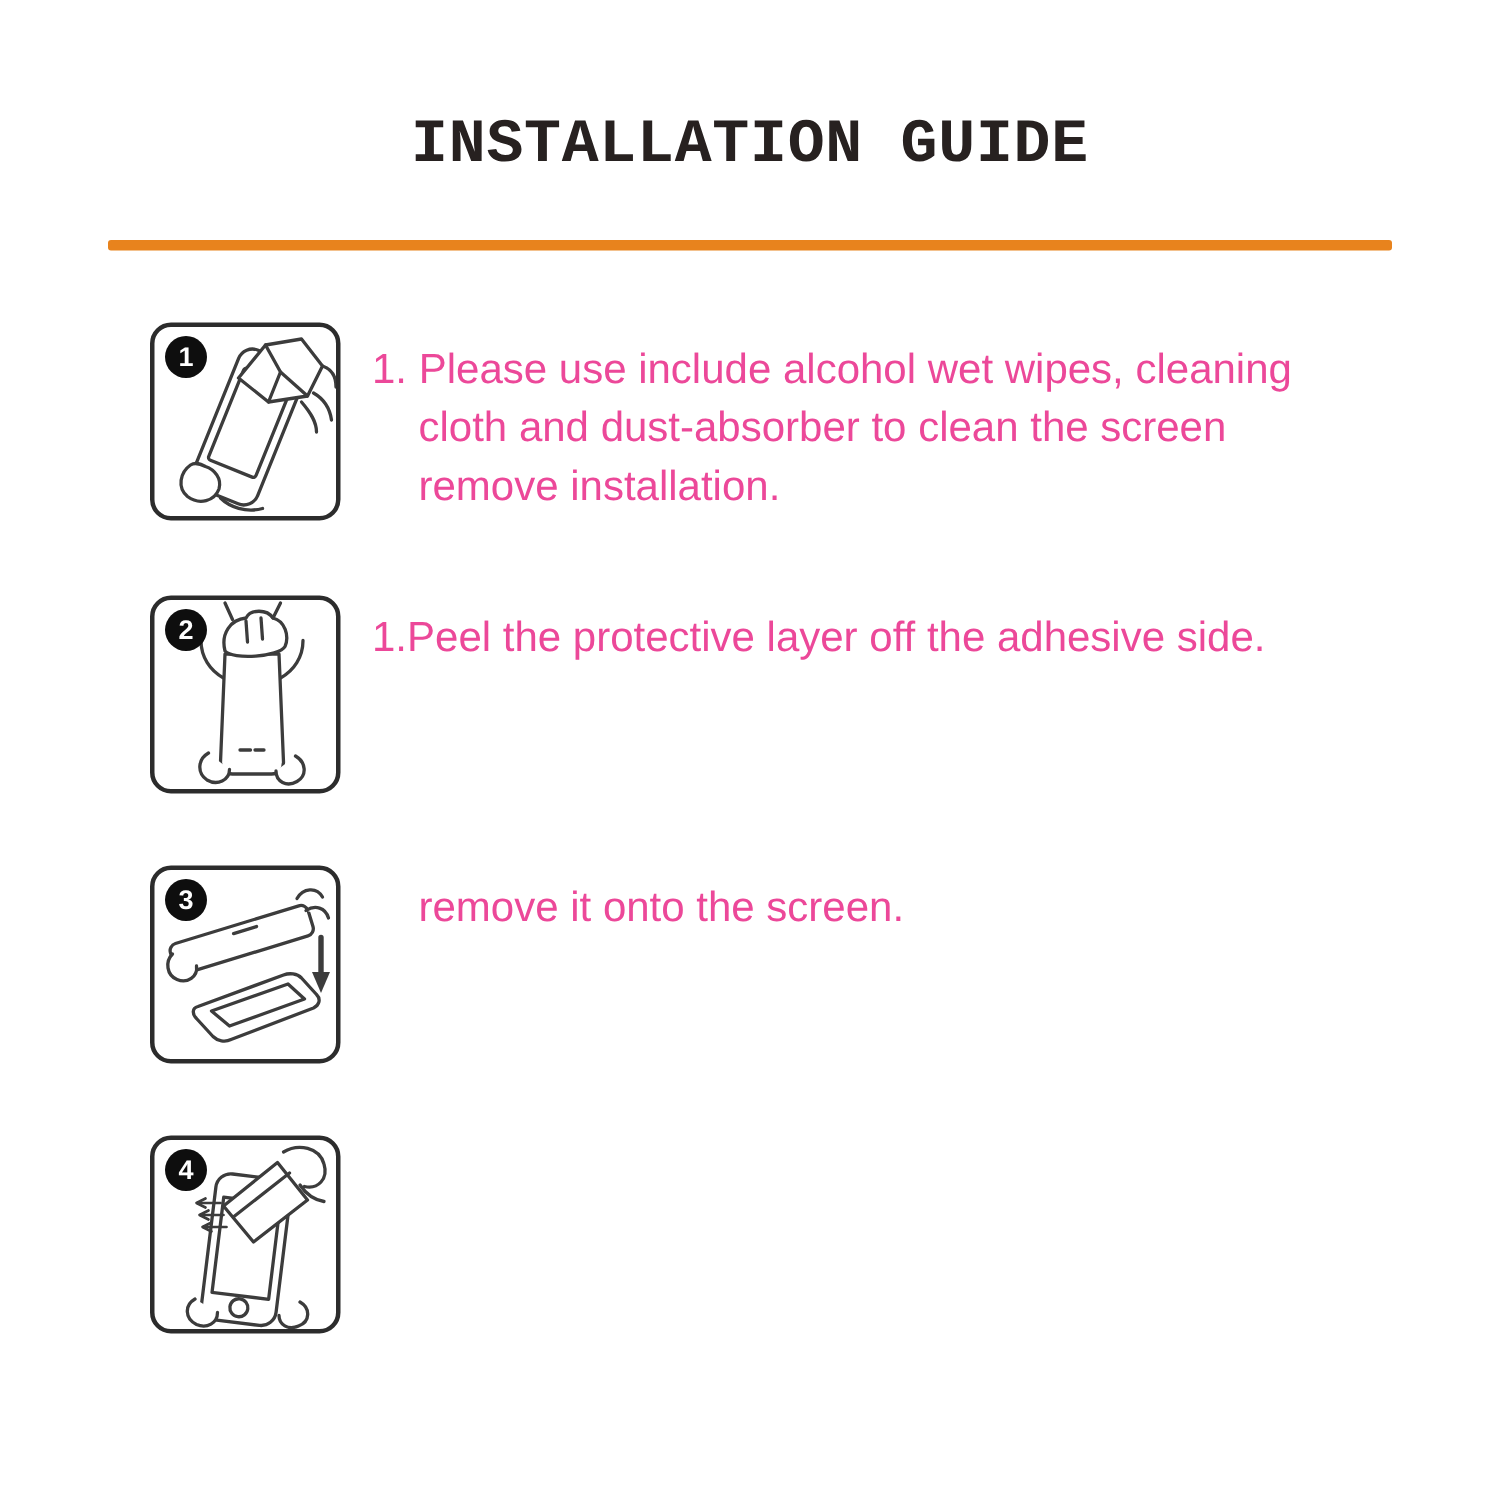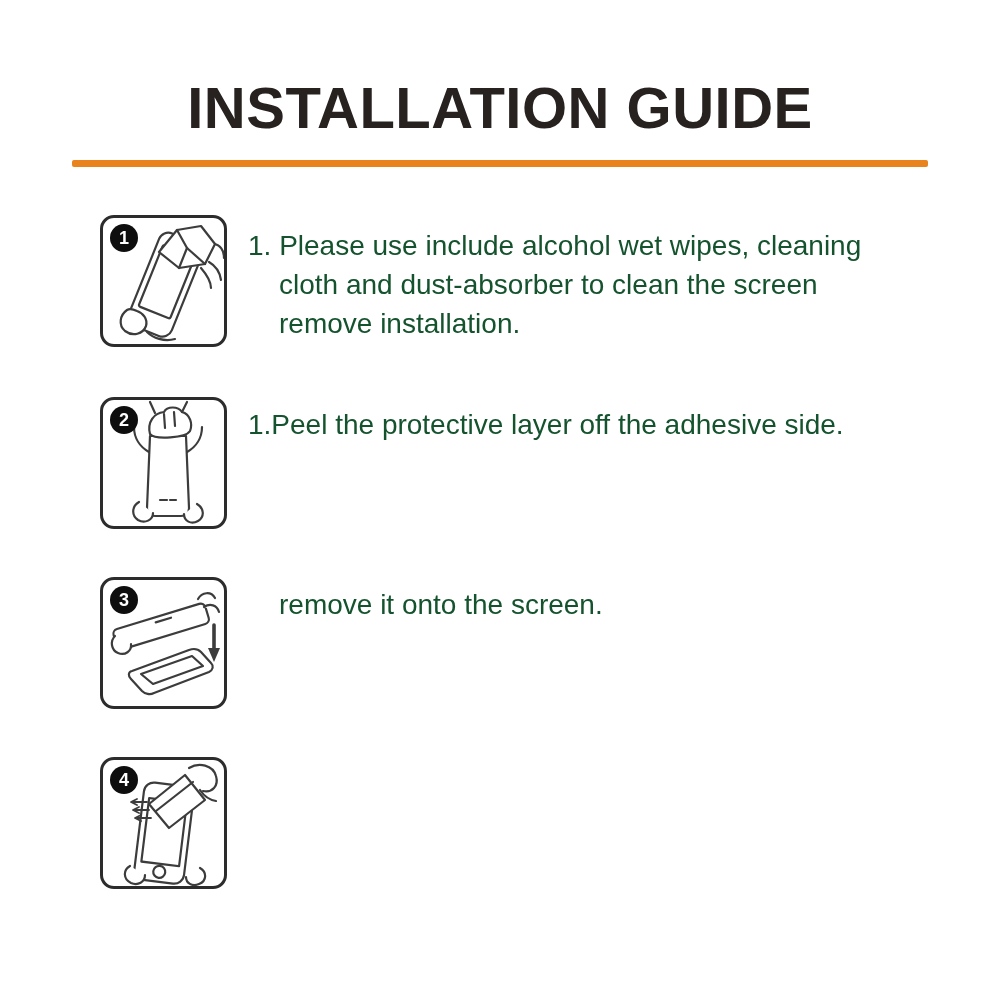--- a/index.html
+++ b/index.html
@@ -11,24 +11,25 @@
     height: 1000px;
     background: #ffffff;
     overflow: hidden;
   }
   .title {
     position: absolute;
     top: 74px;
     left: 0;
     width: 100%;
     text-align: center;
-    font-size: 58px;
+    font-size: 41px;
     font-weight: bold;
     letter-spacing: 0.5px;
     color: #272120;
+    font-family: Liberation Mono, monospace;
   }
   .rule {
     position: absolute;
     left: 72px;
     top: 160px;
     width: 856px;
     height: 7px;
     border-radius: 2px;
     background: #E8831D;
   }
@@ -71,21 +72,21 @@
   .step-text {
     position: absolute;
     left: 248px;
     top: 8px;
     width: 720px;
   }
   .step-1 .step-text { top: 11px; }
   .tline {
     font-size: 28px;
     line-height: 39px;
-    color: #14532d;
+    color: #ec4899;
     white-space: pre;
   }
   .tline.cont { margin-left: 31px; }
   svg { display: block; }
 </style>
 </head>
 <body>
 
 <div class="page">
 

